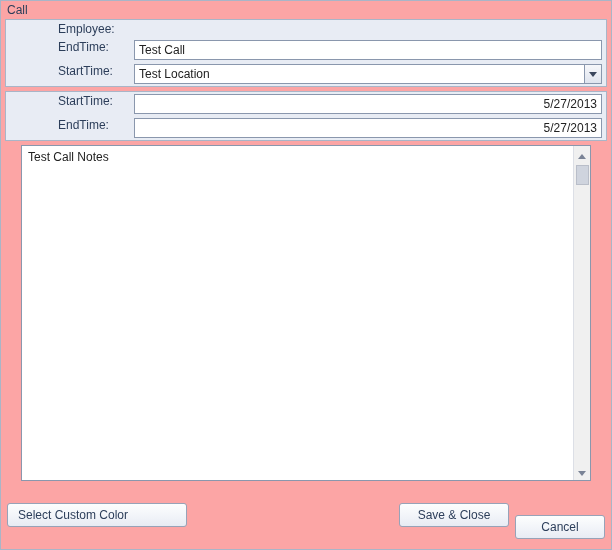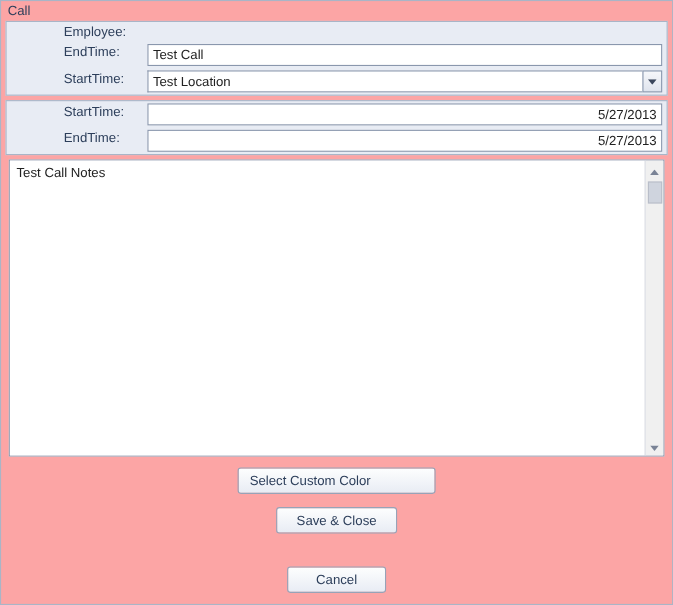--- a/index.html
+++ b/index.html
@@ -78,21 +78,21 @@
   .datebox {
     width: 98px;
     text-align: right;
   }
   .timebox {
     width: 82px;
     text-align: left;
   }
   .notes-wrap {
     flex: 1;
-    margin: 2px 7px;
+    margin: 2px 20px;
     border: 1px solid #8a97ad;
     background: #fff;
     position: relative;
     display: flex;
     min-height: 0;
   }
   .notes {
     flex: 1;
     border: none;
     resize: none;
@@ -121,21 +121,20 @@
     width: 13px; height: 20px;
     background:#cfd4de;
     border:1px solid #b9bec9;
     margin-top:2px;
   }
   .btnbar {
     display: flex;
     align-items: center;
     padding: 8px 6px 10px 6px;
     gap: 6px;
-    flex-direction: column;
   }
   .btn {
     height: 24px;
     padding: 0 12px;
     border: 1px solid #97a3b8;
     border-radius: 3px;
     background: linear-gradient(#fdfefe, #e8ecf4);
     color: #2c3e5a;
     font-size: 12px;
     font-family: inherit;

